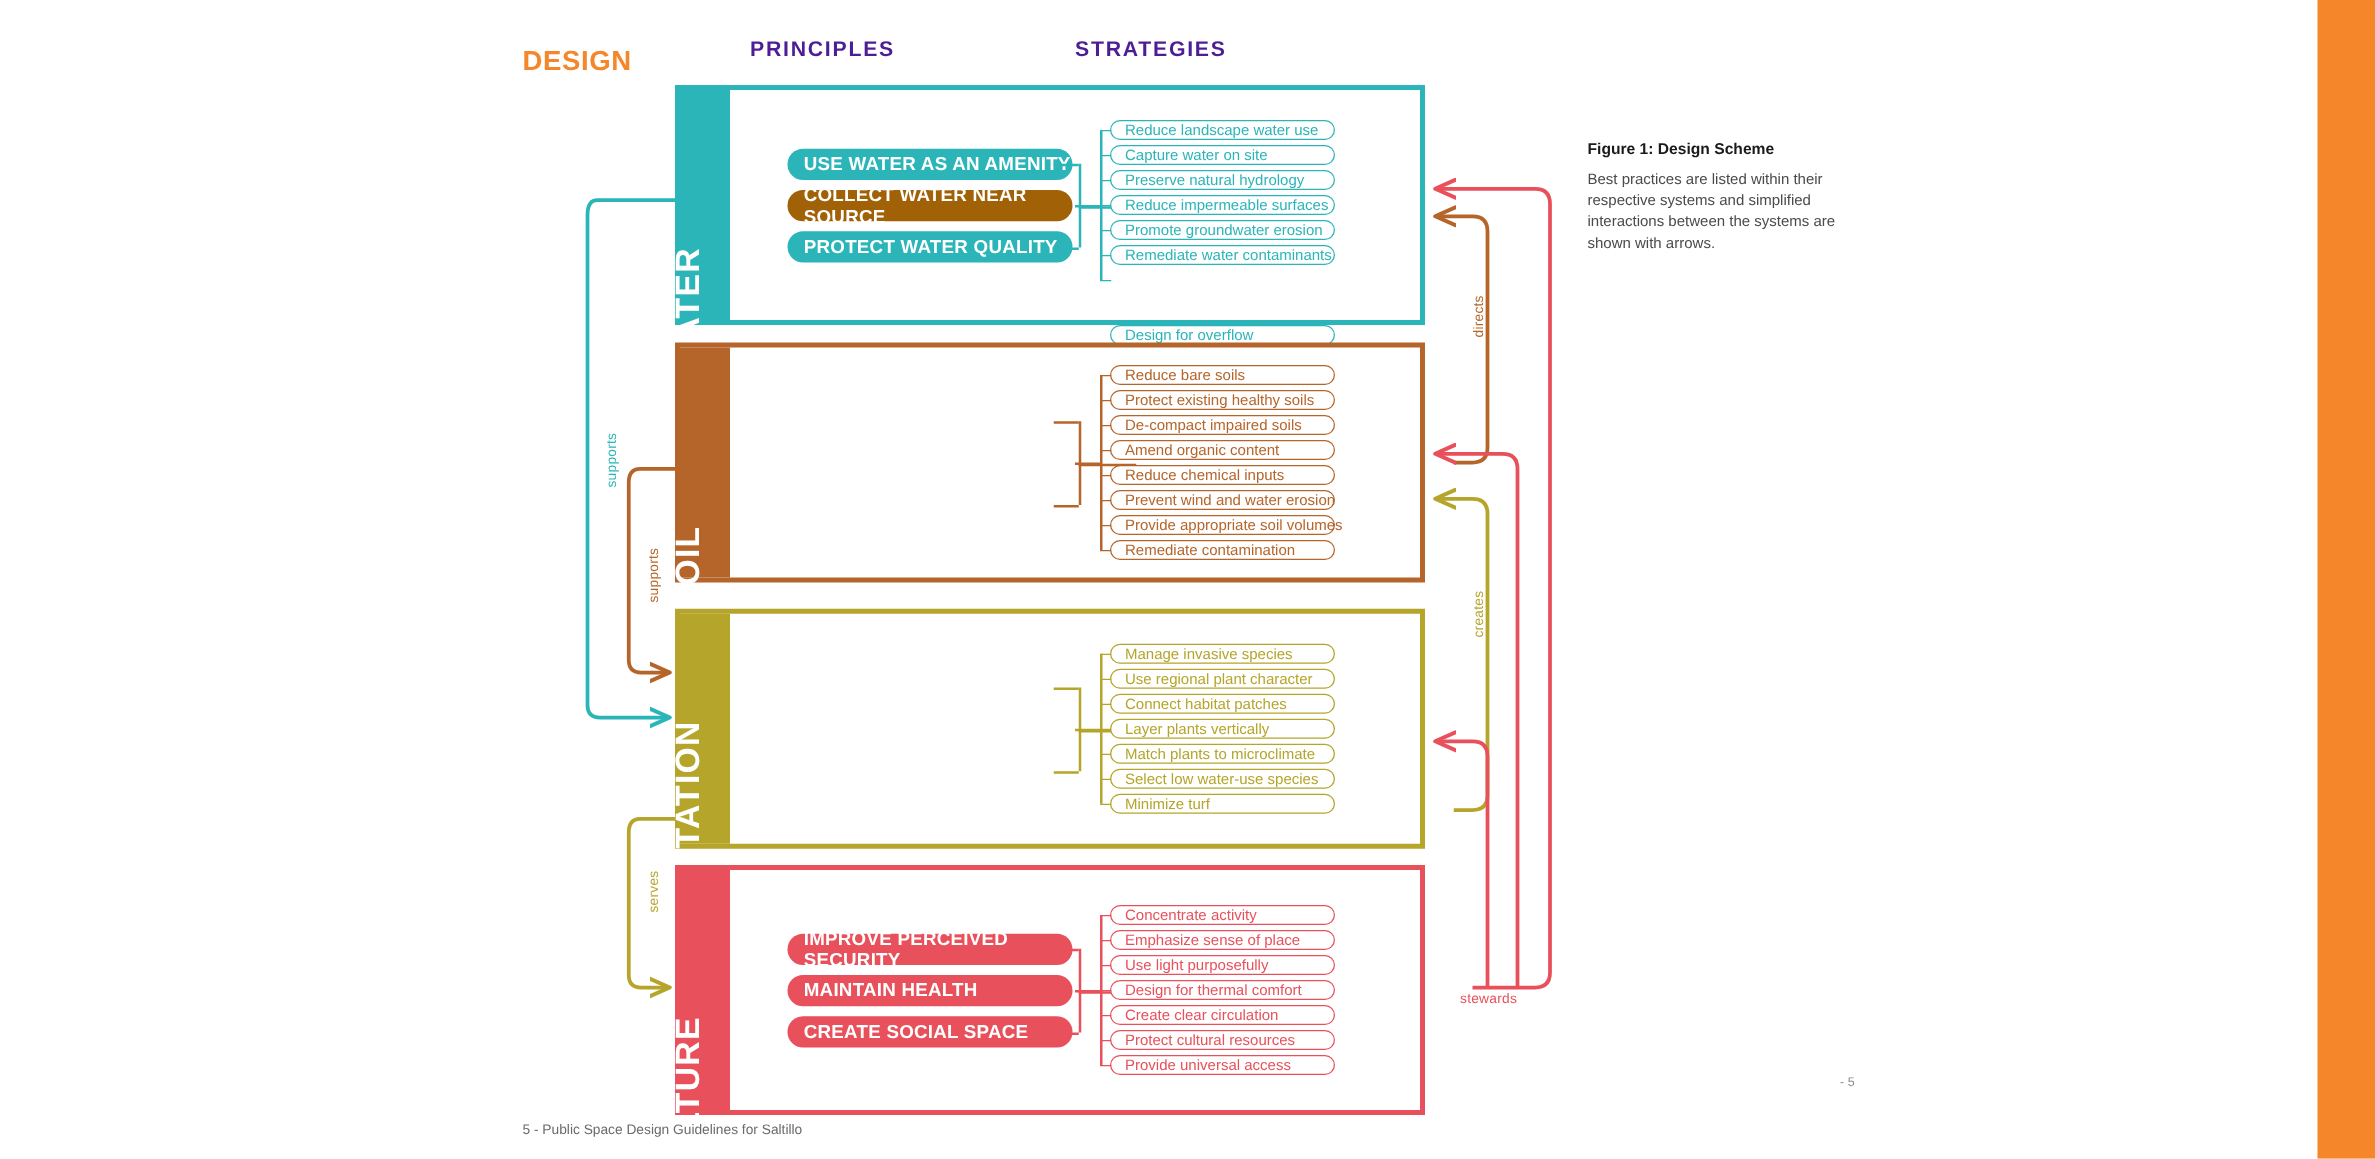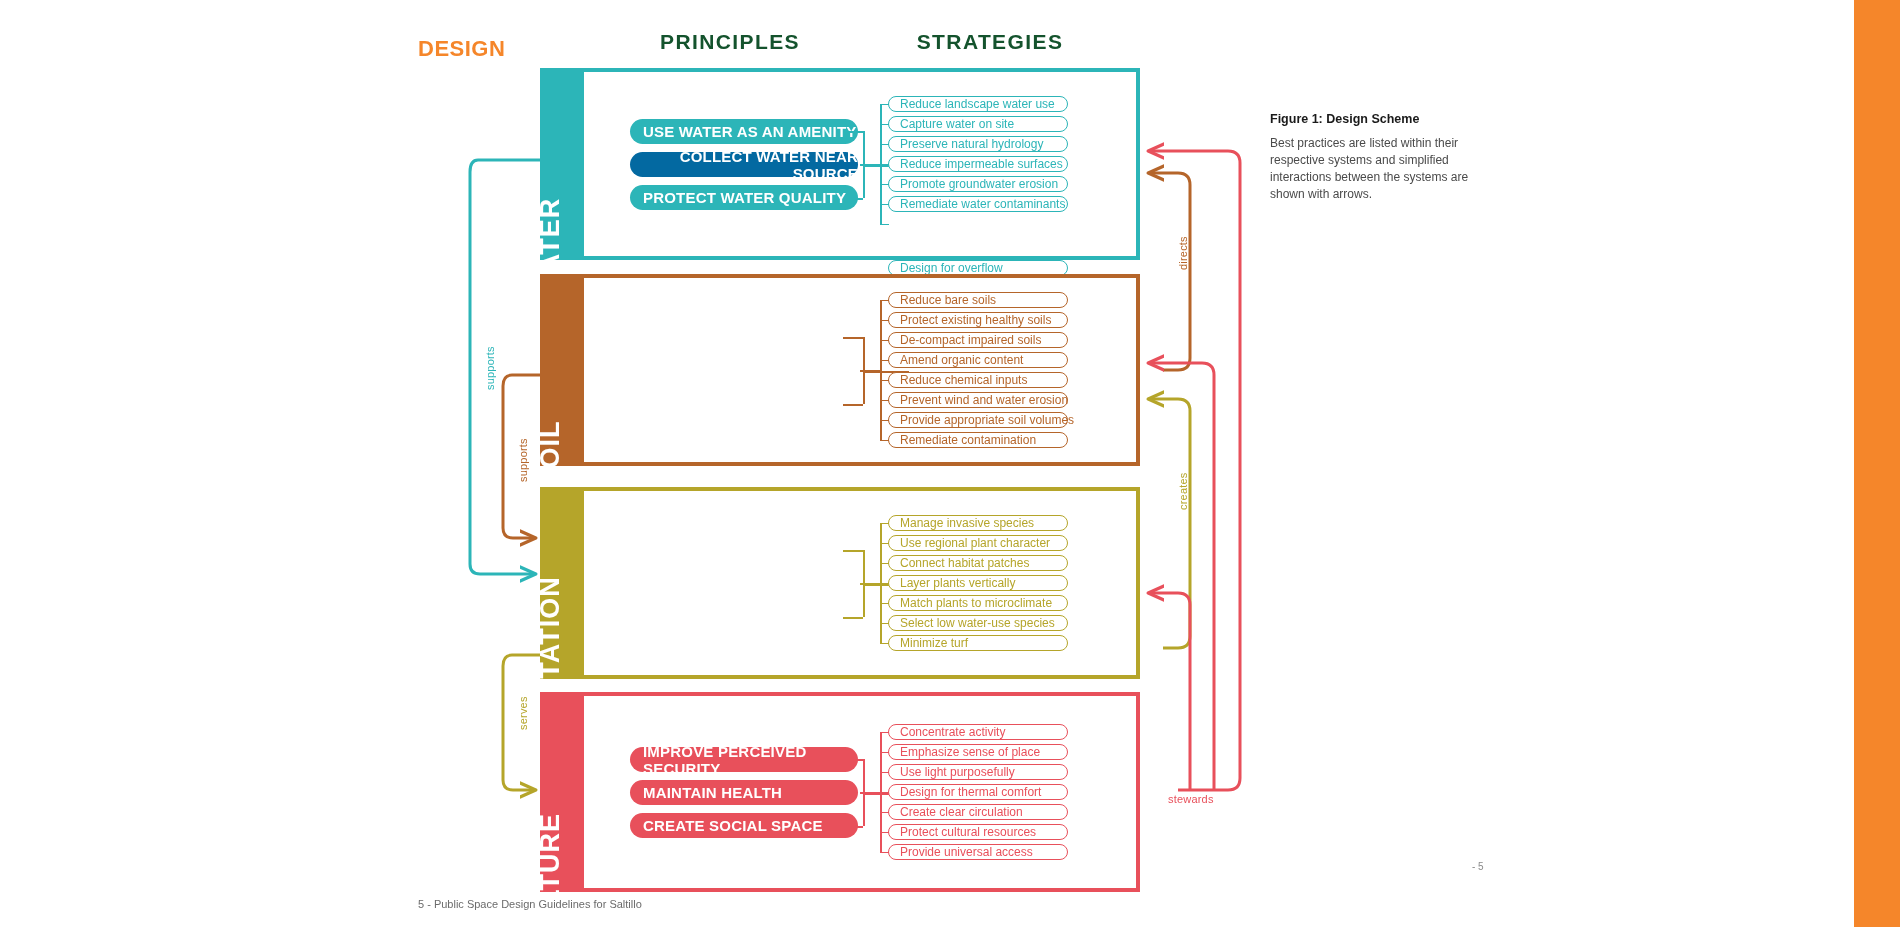--- a/index.html
+++ b/index.html
@@ -19,22 +19,22 @@
   }
 
   
   .kicker{
     position:absolute;left:418px;top:36px;
     font-size:22px;font-weight:bold;letter-spacing:.5px;
     color:#f5862a;
   }
   .col-head{
     position:absolute;top:30px;
-    font-size:21px;font-weight:bold;letter-spacing:1.4px;
-    color:#14532d;text-align:center;
+    font-size:17px;font-weight:bold;letter-spacing:1.4px;
+    color:#4c1d95;text-align:left;
   }
   .col-head.principles{left:600px;width:260px;}
   .col-head.strategies{left:860px;width:260px;}
 
   
   .system{
     position:absolute;left:540px;width:600px;
     border-style:solid;border-width:4px;
     box-sizing:border-box;
   }
@@ -114,21 +114,21 @@
   <div class="col-head principles">PRINCIPLES</div>
   <div class="col-head strategies">STRATEGIES</div>
 
   <div id="systems-host">
       <div class="system" style="top: 68px; height: 192px; border-color: rgb(44, 181, 184);">
         <div class="sys-tab" style="background: rgb(44, 181, 184);">
           <span>WATER</span>
         </div>
         <div class="principles-col" style="top: 47px;">
           <div class="pill" style="background: rgb(44, 181, 184);">USE WATER AS AN AMENITY</div>
-          <div class="pill" style="background: #0369a1; text-align: right;">COLLECT WATER NEAR SOURCE</div>
+          <div class="pill" style="background: #a16207;">COLLECT WATER NEAR SOURCE</div>
           <div class="pill" style="background: rgb(44, 181, 184);">PROTECT WATER QUALITY</div>
         </div>
         <div class="bracket" style="left: 319px; top: 47px; height: 91px;">
           <div class="v" style="background: rgb(44, 181, 184); top: 12px; bottom: 12px;"></div>
           <div class="h" style="background: rgb(44, 181, 184); top: 46px;"></div>
           <div class="h" style="background: rgb(44, 181, 184); top: 12px; width: 20px; left: -20px;"></div>
           <div class="h" style="background: rgb(44, 181, 184); top: 79px; width: 20px; left: -20px;"></div>
         </div>
         <div class="strategies-col" style="top: 24px;">
           <div class="strat" style="border-color: rgb(44, 181, 184); color: rgb(44, 181, 184);">Reduce landscape water use</div>

